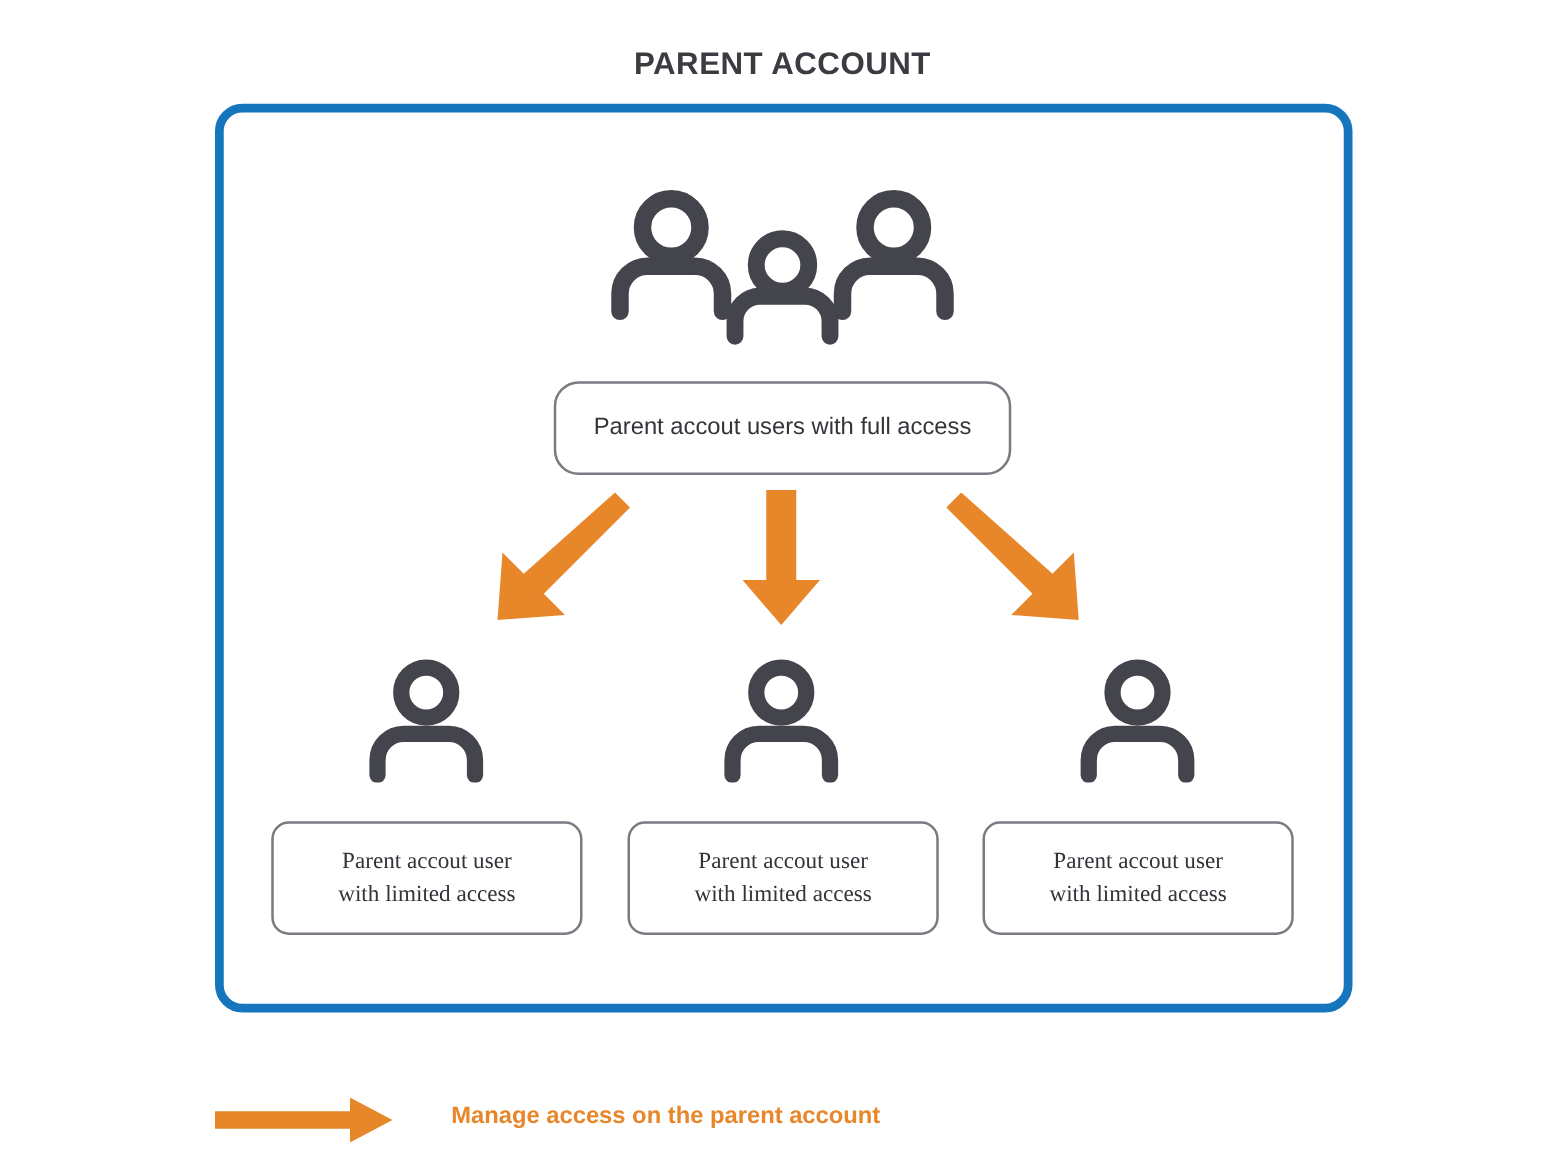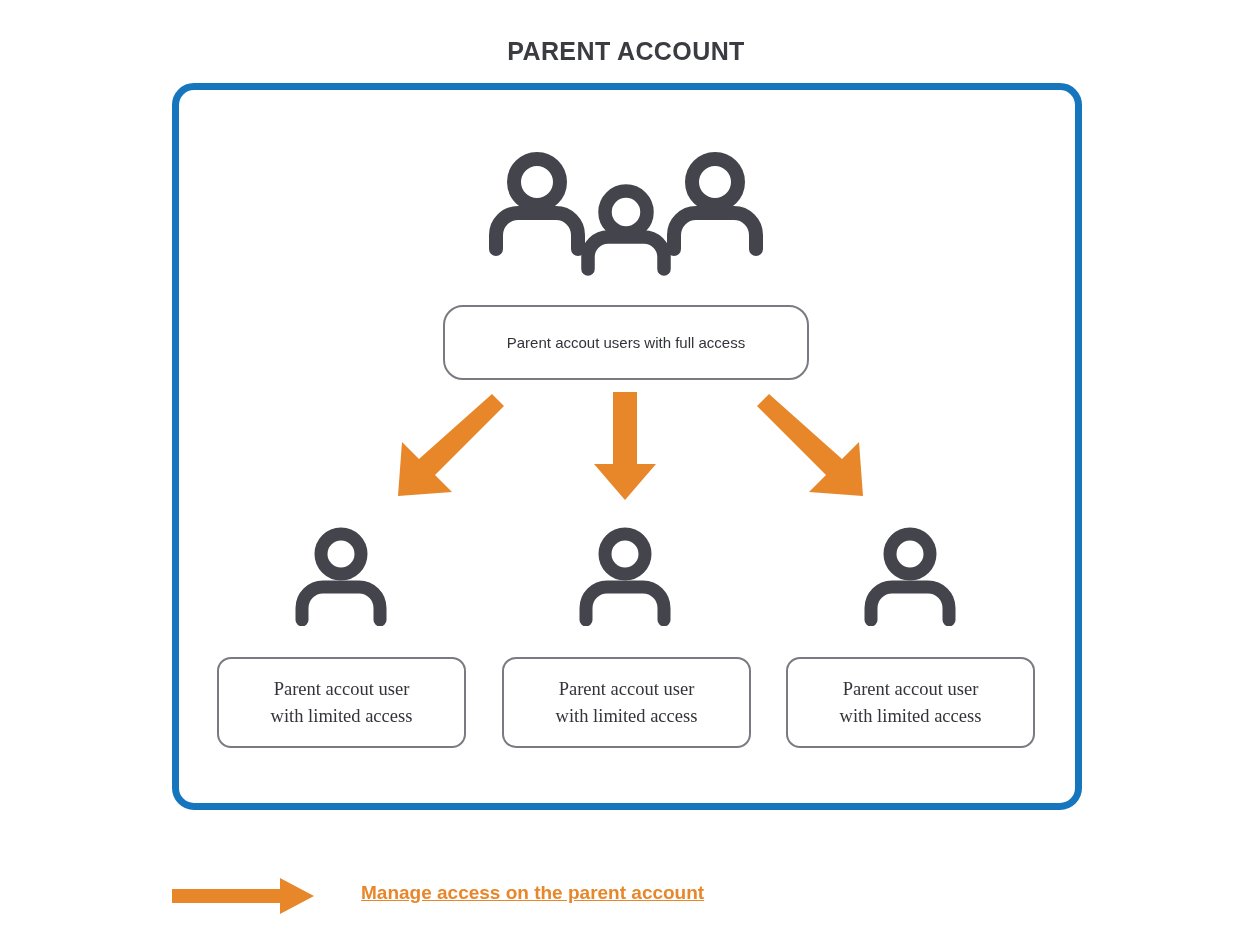--- a/index.html
+++ b/index.html
@@ -61,21 +61,21 @@
     text-align: center;
     color: #33343a;
     line-height: 1.42;
   }
   .label-box.top {
     left: 443px;
     top: 301px;
     width: 366px;
     height: 75px;
     border-radius: 20px;
-    font-size: 15px;
+    font-size: 19px;
   }
   .label-box.bottom {
     top: 653px;
     width: 249px;
     height: 91px;
     font-size: 18.5px;
   }
   .label-box.b1 { left: 217px; }
   .label-box.b2 { left: 502px; }
   .label-box.b3 { left: 786px; }
@@ -99,21 +99,20 @@
   .legend { position: absolute; left: 172px; top: 866px; width: 700px; height: 52px; }
   .legend-arrow { position: absolute; left: 0px; top: 8px; width: 142px; height: 36px; }
   .legend-text {
     position: absolute;
     left: 189px;
     top: 12px;
     font-size: 19px;
     font-weight: bold;
     color: #e8862a;
     white-space: nowrap;
-    text-decoration: underline;
   }
 </style>
 </head>
 <body>
 
 <div id="canvas">
 
   <div class="diagram-title">PARENT ACCOUNT</div>
 
   <div class="parent-frame"></div>

